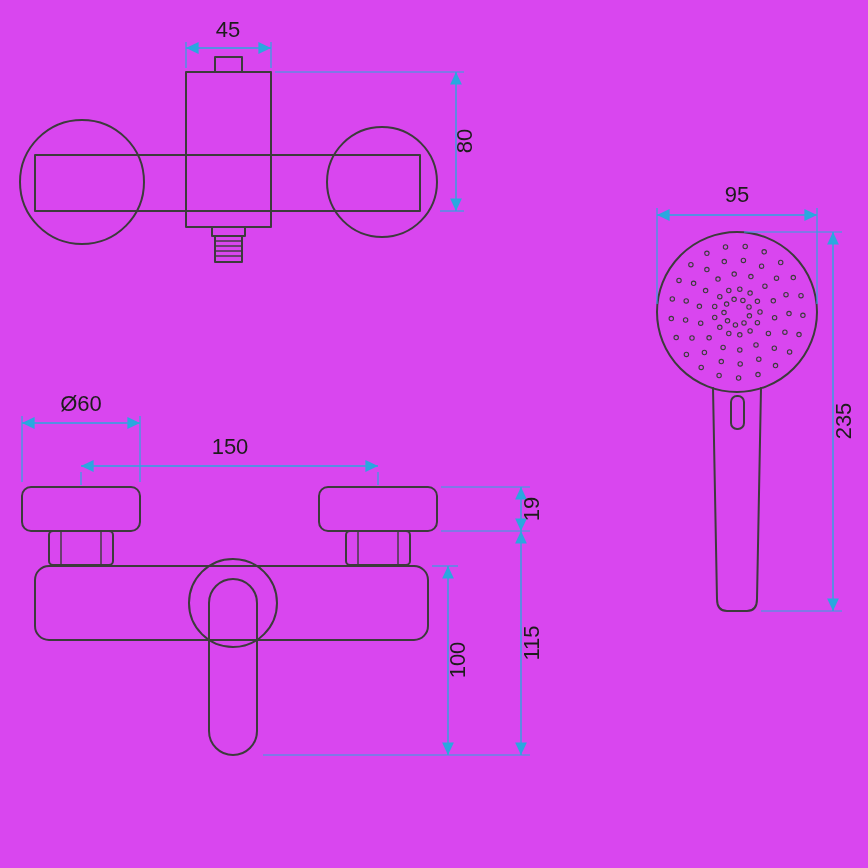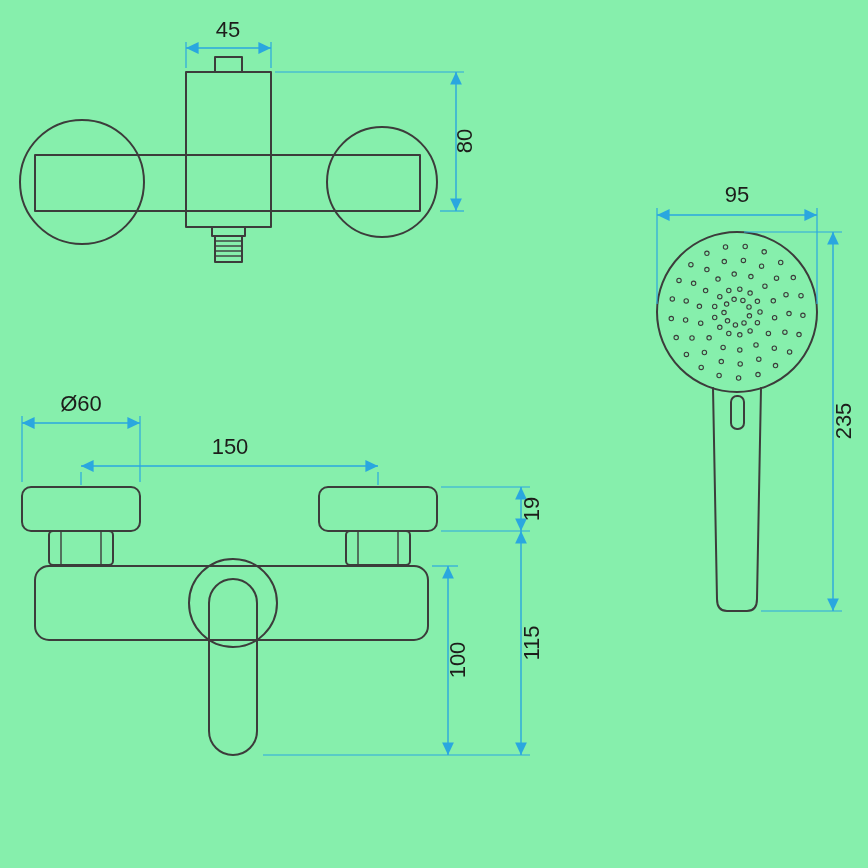--- a/index.html
+++ b/index.html
@@ -8,21 +8,21 @@
     background: #ffffff;
     width: 868px;
     height: 868px;
     font-family: "Liberation Sans", sans-serif;
   }
   .canvas-wrap {
     position: relative;
     width: 868px;
     height: 868px;
     overflow: hidden;
-    background: #86efac;
+    background: #d946ef;
   }
   svg { display: block; }
   .outline {
     fill: none;
     stroke: #3c3c3b;
     stroke-width: 2;
     stroke-linejoin: round;
     stroke-linecap: round;
   }
   .thin-outline {

